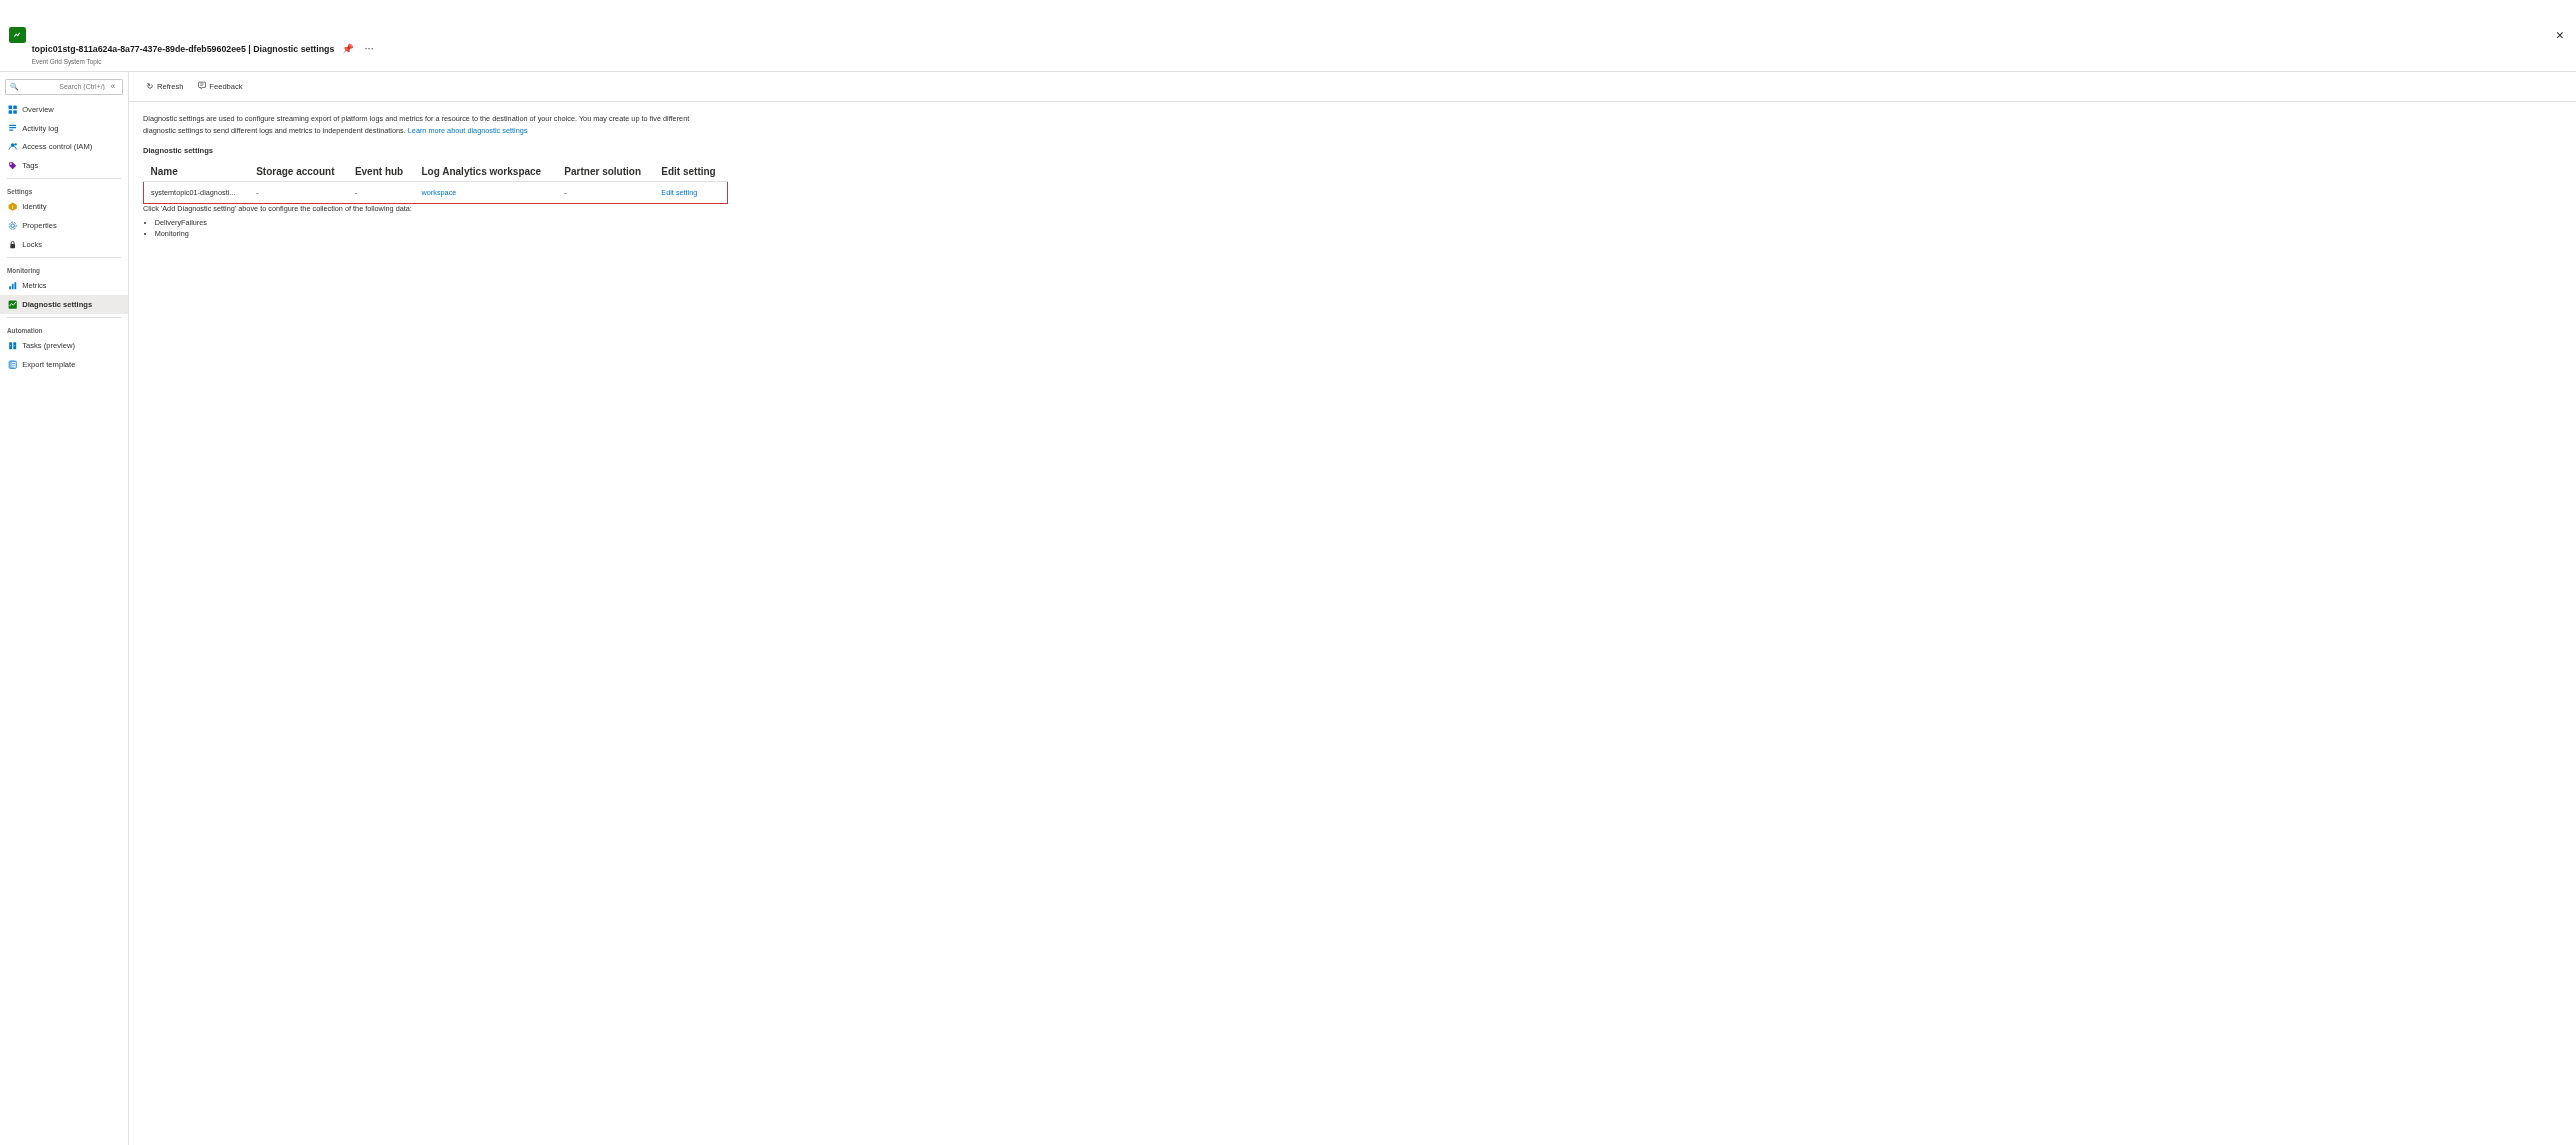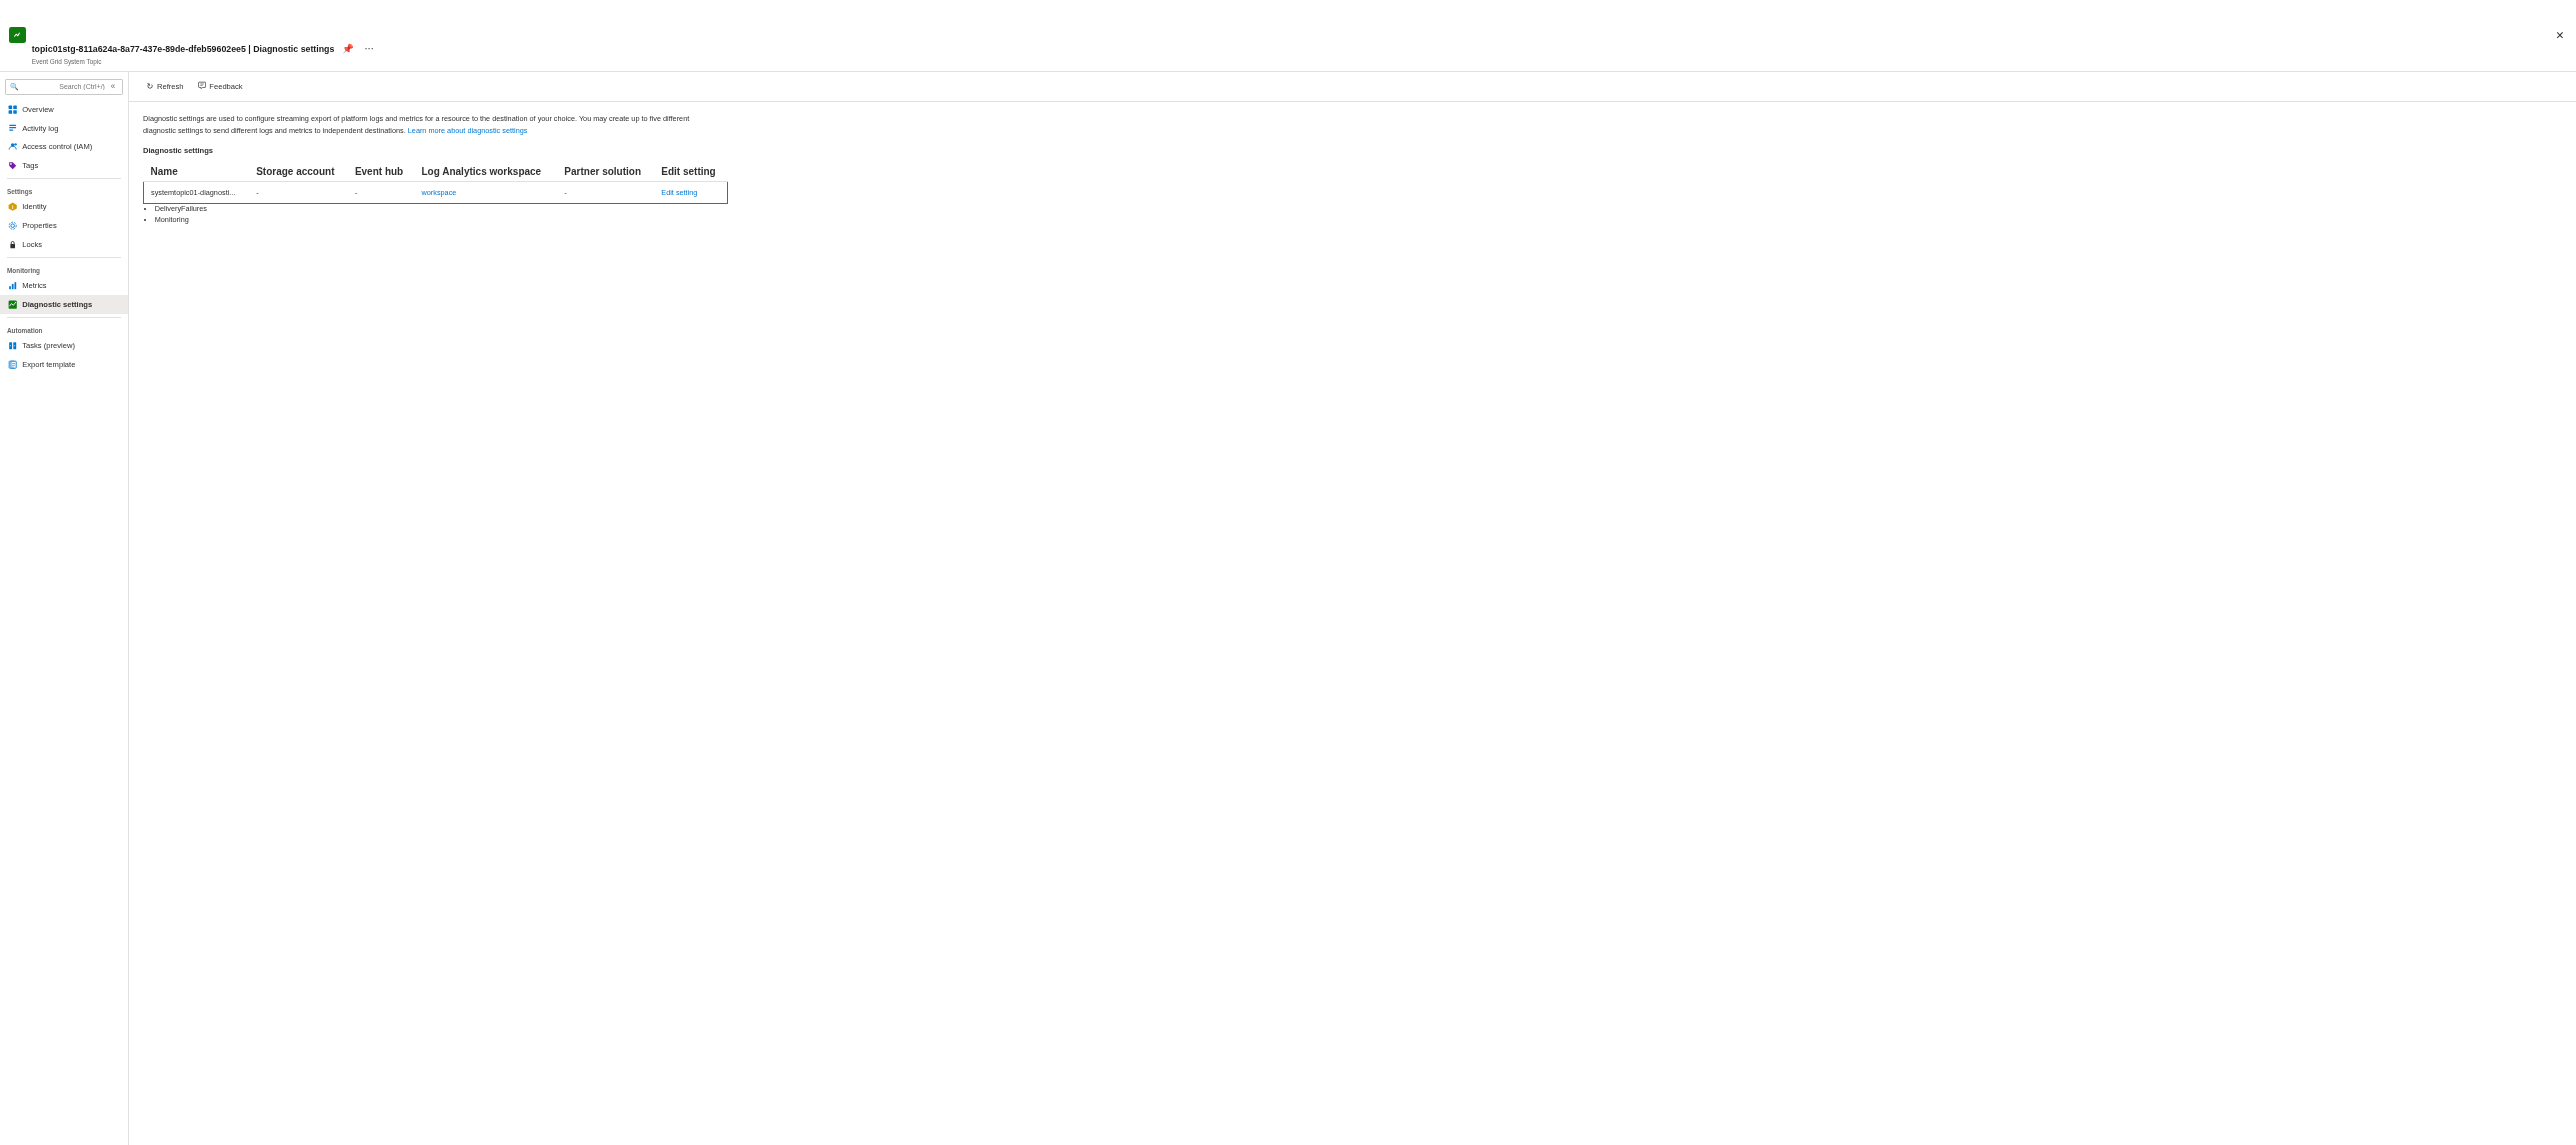--- a/index.html
+++ b/index.html
@@ -496,20 +496,21 @@
             </td>
             <td>-</td>
             <td>
               <a href="#" class="link-blue">Edit setting</a>
             </td>
           </tr>
         </tbody>
       </table>
 
 
+      <p class="click-info-text">Click 'Add Diagnostic setting' above to configure the collection of the following data:</p>
 
       <ul class="bullet-list">
         <li>DeliveryFailures</li>
         <li>Monitoring</li>
       </ul>
     </div>
   </div>
 </div>
 
 

